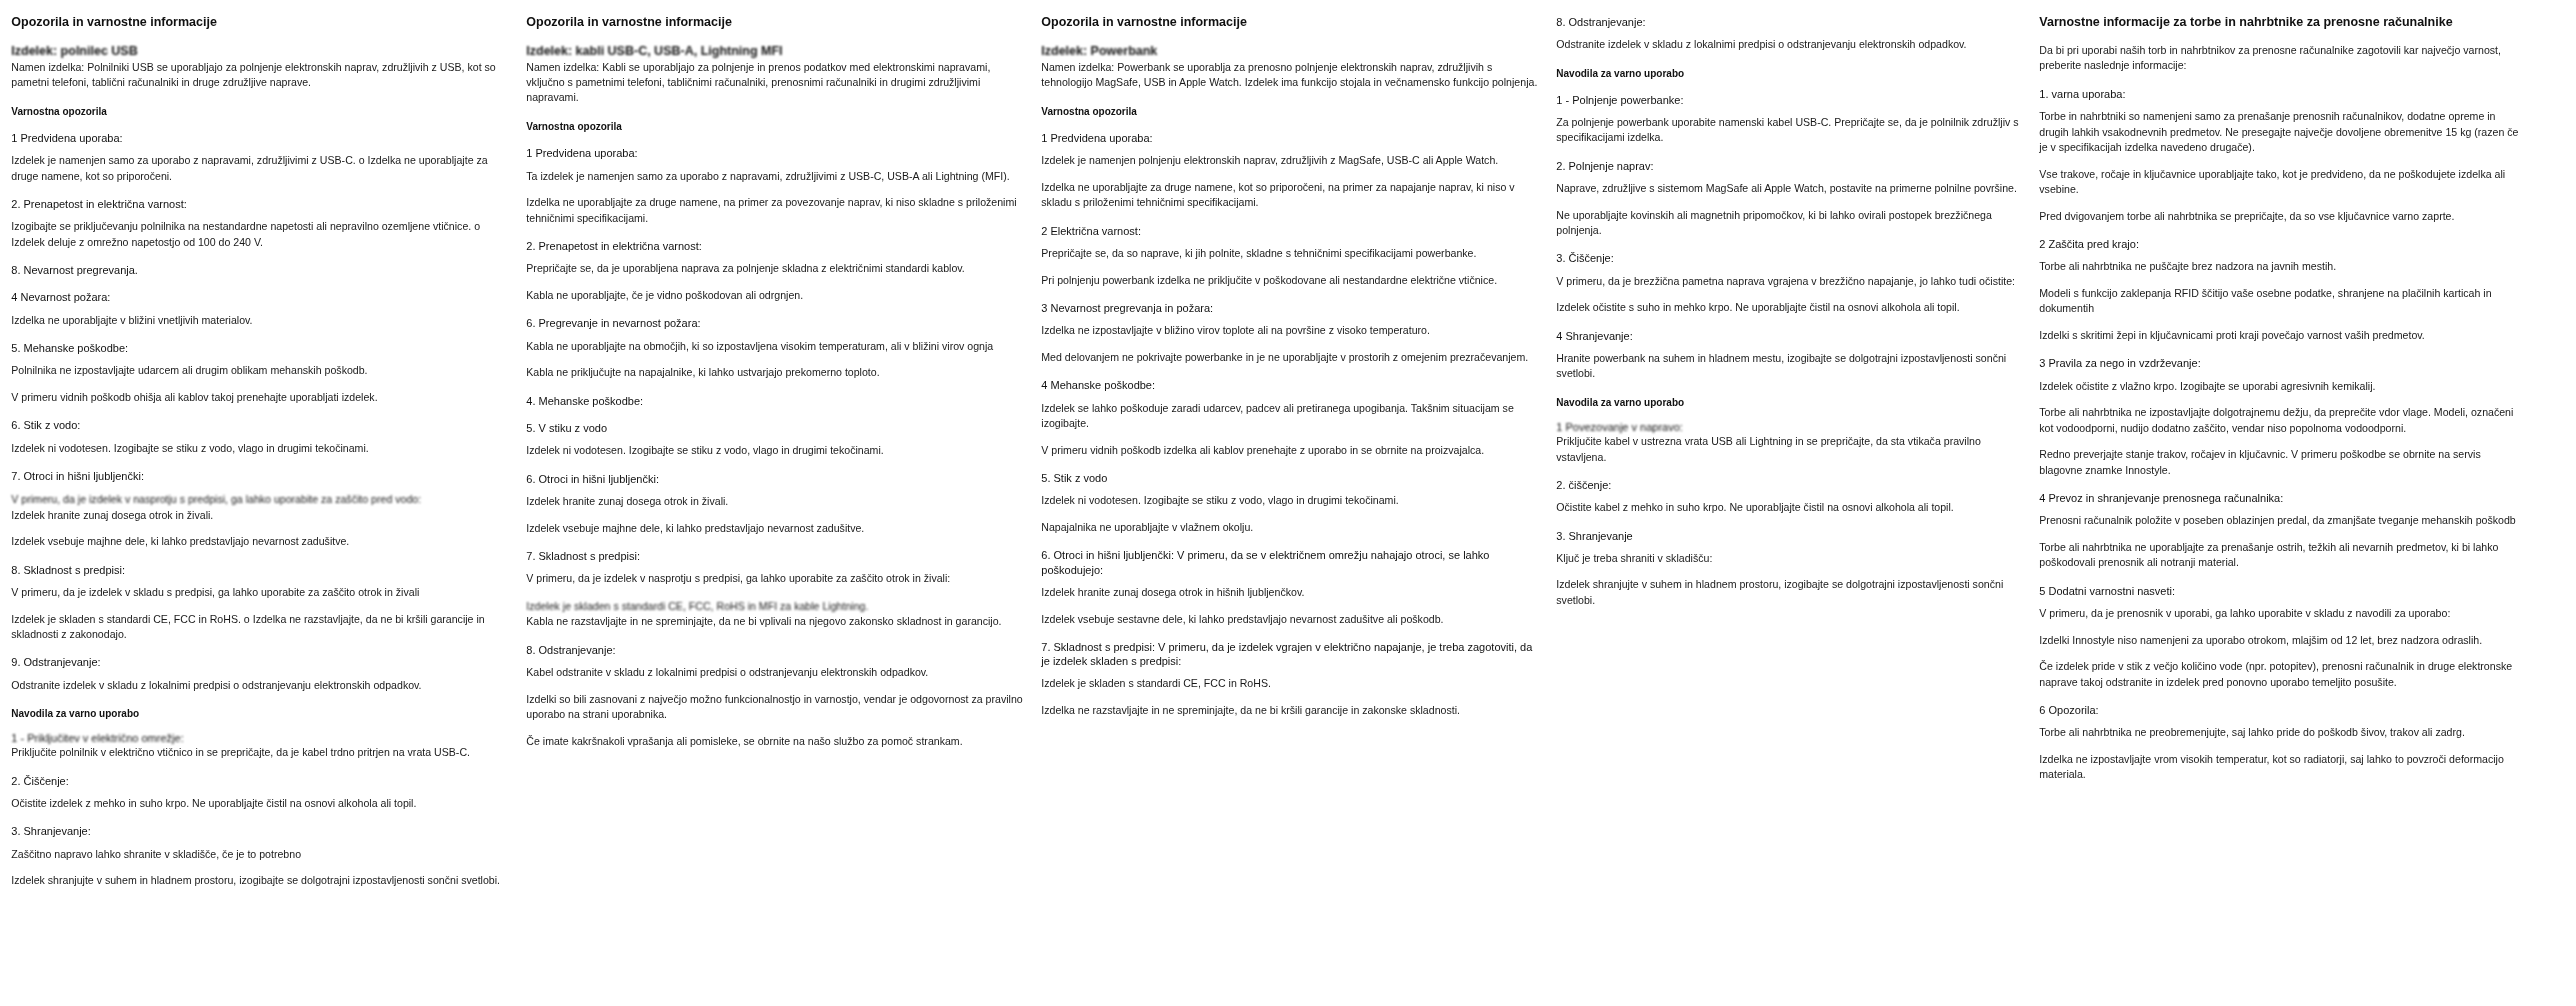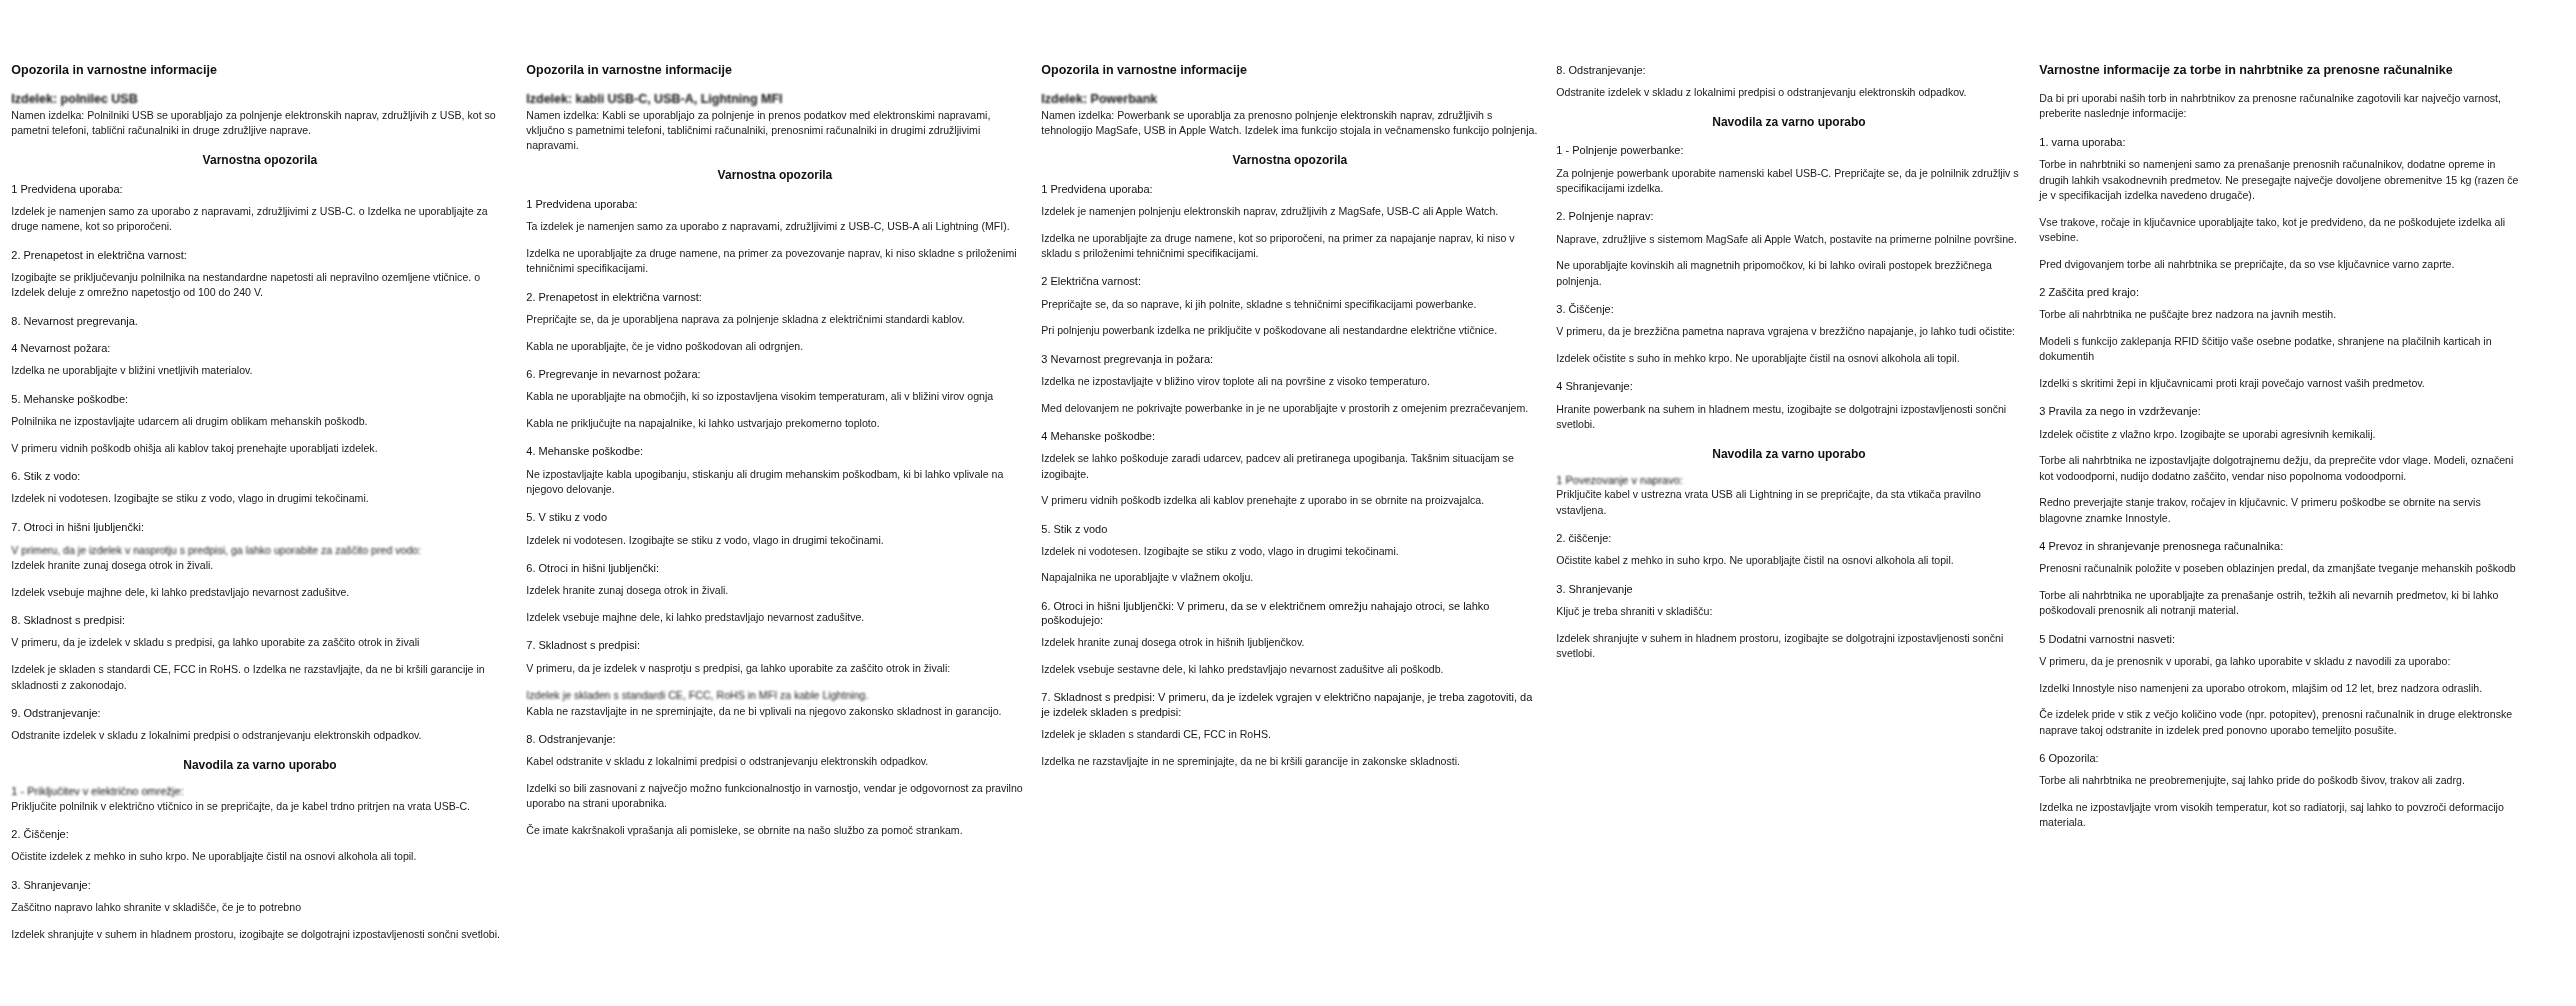--- a/index.html
+++ b/index.html
@@ -16,46 +16,44 @@
     overflow: hidden;
   }
   .page {
     width: 2576px;
     height: 813px;
     display: flex;
     flex-direction: row;
     align-items: flex-start;
     padding: 14.5px 11.3px 0 11.3px;
     gap: 0;
-    margin-top: 48px;
   }
   .column {
     padding: 0 17.7px 0 0;
     flex: 0 0 auto;
   }
   .col-1 { width: 515px; }
   .col-2 { width: 515px; }
   .col-3 { width: 515px; }
   .col-4 { width: 483px; }
   .col-5 { width: 499px; }
 
   h2.doc-title {
     font-size: 12.5px;
     font-weight: bold;
     margin: 0 0 13px 0;
     line-height: 1.25;
     color: #111;
   }
   h3.sec-head {
-    font-size: 12px;
+    font-size: 10px;
     font-weight: bold;
     margin: 14.5px 0 9.7px 0;
     line-height: 1.3;
     color: #111;
-    text-align: center;
   }
   h4.sub-head {
     font-size: 11px;
     font-weight: normal;
     margin: 13px 0 8px 0;
     line-height: 1.3;
     color: #111;
   }
   p.para {
     font-size: 10.6px;
@@ -119,21 +117,20 @@
     <h4 class="sub-head">1 Predvidena uporaba:</h4>
     <p class="para">Ta izdelek je namenjen samo za uporabo z napravami, združljivimi z USB-C, USB-A ali Lightning (MFI).</p>
     <p class="para">Izdelka ne uporabljajte za druge namene, na primer za povezovanje naprav, ki niso skladne s priloženimi tehničnimi specifikacijami.</p>
     <h4 class="sub-head">2. Prenapetost in električna varnost:</h4>
     <p class="para">Prepričajte se, da je uporabljena naprava za polnjenje skladna z električnimi standardi kablov.</p>
     <p class="para">Kabla ne uporabljajte, če je vidno poškodovan ali odrgnjen.</p>
     <h4 class="sub-head">6. Pregrevanje in nevarnost požara:</h4>
     <p class="para">Kabla ne uporabljajte na območjih, ki so izpostavljena visokim temperaturam, ali v bližini virov ognja</p>
     <p class="para">Kabla ne priključujte na napajalnike, ki lahko ustvarjajo prekomerno toploto.</p>
     <h4 class="sub-head">4. Mehanske poškodbe:</h4>
-    <p class="para">Ne izpostavljajte kabla upogibanju, stiskanju ali drugim mehanskim poškodbam, ki bi lahko vplivale na njegovo delovanje.</p>
     <h4 class="sub-head">5. V stiku z vodo</h4>
     <p class="para">Izdelek ni vodotesen. Izogibajte se stiku z vodo, vlago in drugimi tekočinami.</p>
     <h4 class="sub-head">6. Otroci in hišni ljubljenčki:</h4>
     <p class="para">Izdelek hranite zunaj dosega otrok in živali.</p>
     <p class="para">Izdelek vsebuje majhne dele, ki lahko predstavljajo nevarnost zadušitve.</p>
     <h4 class="sub-head">7. Skladnost s predpisi:</h4>
     <p class="para">V primeru, da je izdelek v nasprotju s predpisi, ga lahko uporabite za zaščito otrok in živali:</p>
     <p class="para blurred">Izdelek je skladen s standardi CE, FCC, RoHS in MFI za kable Lightning.</p>
     <p class="para">Kabla ne razstavljajte in ne spreminjajte, da ne bi vplivali na njegovo zakonsko skladnost in garancijo.</p>
     <h4 class="sub-head">8. Odstranjevanje:</h4>

